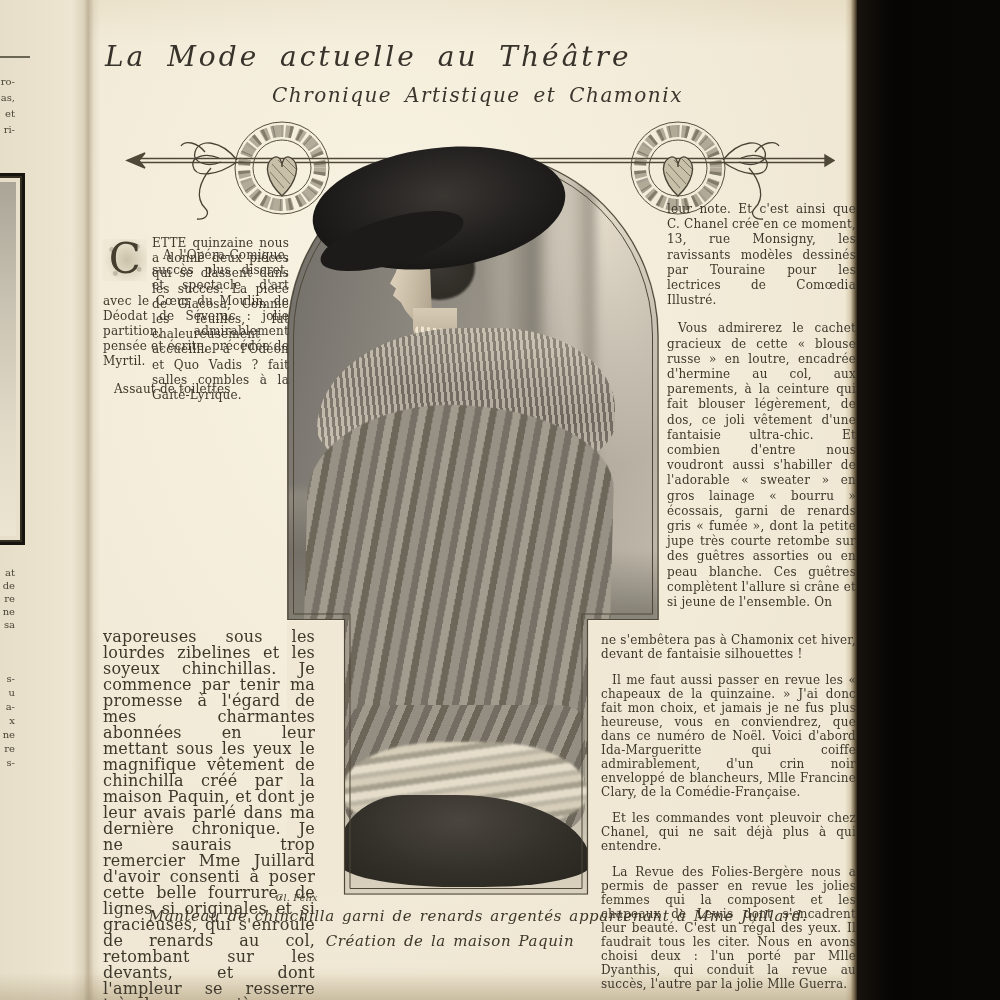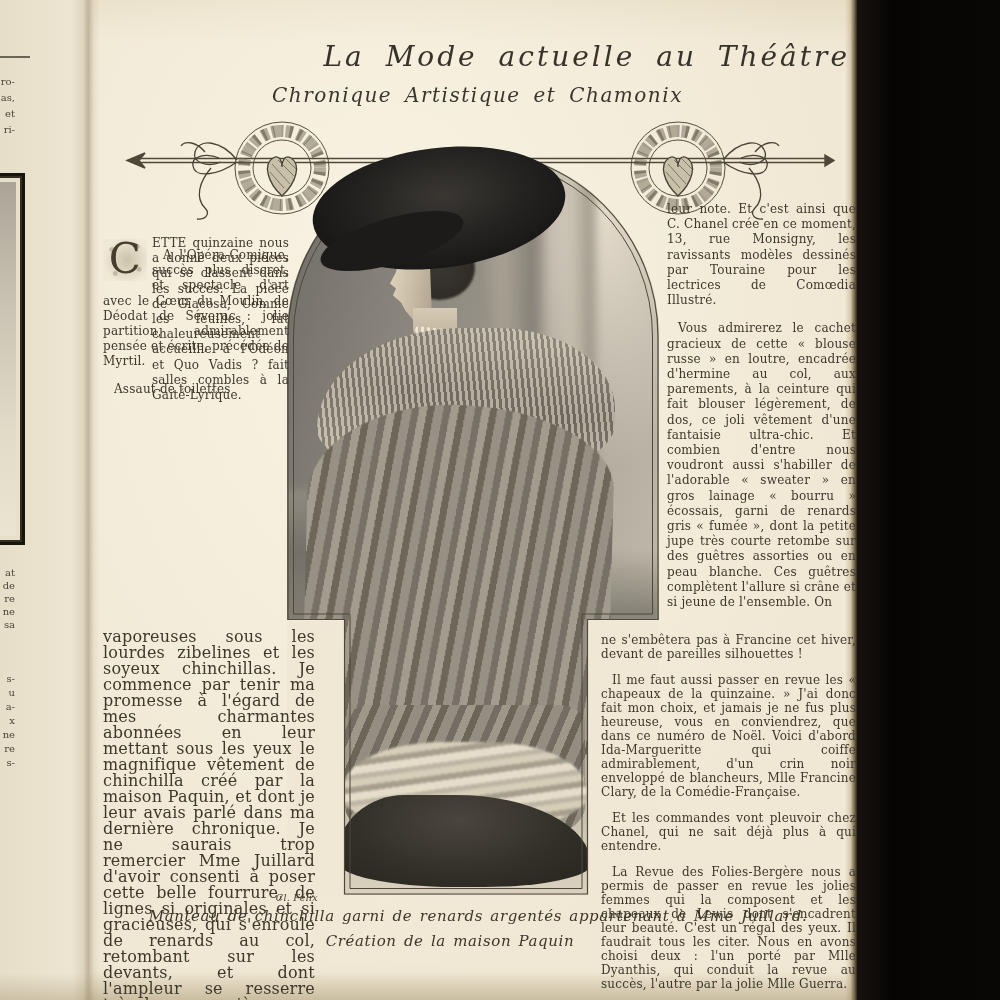--- a/index.html
+++ b/index.html
@@ -31,21 +31,21 @@
   .frame-corner{left:0;top:173px;width:25px;height:372px;border:3px solid #17130e;border-left:none;
       padding:6px 6px 6px 0;
       box-shadow:inset -8px 0 0 -6px #342d22, inset 0 8px 0 -6px #342d22, inset 0 -8px 0 -6px #342d22;
       background:linear-gradient(180deg,#a9a396 0%,#c9c3b3 35%,#e2dbc8 70%,#ece5d1 100%);
       background-clip:content-box;}
   .gutter{left:72px;top:0;width:28px;height:1000px;
       background:linear-gradient(90deg, rgba(140,120,85,0) 0%, rgba(140,120,85,.16) 40%,
                  rgba(118,98,66,.38) 58%, rgba(140,120,85,.10) 78%, rgba(140,120,85,0) 100%);}
 
   
-  .title{left:105px;top:42px;width:745px;margin:0;text-align:right;color:#37322a;
+  .title{left:105px;top:42px;width:745px;margin:0;text-align:left;color:#37322a;
       font:italic 400 28px/1.1 "DejaVu Serif",serif;letter-spacing:3px;word-spacing:9px;z-index:7;}
   .subtitle{left:105px;top:84px;width:745px;margin:0;text-align:center;color:#3b362d;
       font:italic 400 20px/1.1 "DejaVu Serif",serif;letter-spacing:1.5px;word-spacing:5px;z-index:7;}
 
   
   .ornament{left:125px;top:116px;width:710px;height:115px;z-index:5;}
   .frame{left:287px;top:150px;width:372px;height:745px;z-index:4;pointer-events:none;}
 
   
   .photo{left:287px;top:150px;width:372px;height:745px;z-index:2;background:#9a968e;
@@ -238,21 +238,21 @@
       <p class="para">vaporeuses sous les lourdes zibelines et les soyeux chinchillas. Je commence par tenir ma promesse à l'égard de mes charmantes abonnées en leur mettant sous les yeux le magnifique vêtement de chinchilla créé par la maison Paquin, et dont je leur avais parlé dans ma dernière chronique. Je ne saurais trop remercier Mme Juillard d'avoir consenti à poser cette belle fourrure, de lignes si originales et si gracieuses, qui s'enroule de renards au col, retombant sur les devants, et dont l'ampleur se resserre très bas en arrière sous une bande de même renard.</p>
       <p class="para indent">Les fourreurs y veulent donner</p>
     </div>
 
     <div class="col col-rn">
       <p class="para">leur note. Et c'est ainsi que C. Chanel crée en ce moment, 13, rue Monsigny, les ravissants modèles dessinés par Touraine pour les lectrices de Comœdia Illustré.</p>
       <p class="para indent gap-top">Vous admirerez le cachet gracieux de cette « blouse russe » en loutre, encadrée d'hermine au col, aux parements, à la ceinture qui fait blouser légèrement, de dos, ce joli vêtement d'une fantaisie ultra-chic. Et combien d'entre nous voudront aussi s'habiller de l'adorable « sweater » en gros lainage « bourru » écossais, garni de renards gris « fumée », dont la petite jupe très courte retombe sur des guêtres assorties ou en peau blanche. Ces guêtres complètent l'allure si crâne et si jeune de l'ensemble. On</p>
     </div>
 
     <div class="col col-rw">
-      <p class="para">ne s'embêtera pas à Francine cet hiver, devant de pareilles silhouettes !</p>
+      <p class="para">ne s'embêtera pas à Chamonix cet hiver, devant de fantaisie silhouettes !</p>
       <p class="para indent">Il me faut aussi passer en revue les « chapeaux de la quinzaine. » J'ai donc fait mon choix, et jamais je ne fus plus heureuse, vous en conviendrez, que dans ce numéro de Noël. Voici d'abord Ida-Margueritte qui coiffe admirablement, d'un crin noir enveloppé de blancheurs, Mlle Francine Clary, de la Comédie-Française.</p>
       <p class="para indent">Et les commandes vont pleuvoir chez Chanel, qui ne sait déjà plus à qui entendre.</p>
       <p class="para indent">La Revue des Folies-Bergère nous a permis de passer en revue les jolies femmes qui la composent et les chapeaux de Lewis dont s'encadrent leur beauté. C'est un régal des yeux. Il faudrait tous les citer. Nous en avons choisi deux : l'un porté par Mlle Dyanthis, qui conduit la revue au succès, l'autre par la jolie Mlle Guerra.</p>
     </div>
 
     <div class="credit">Cl. Félix</div>
     <div class="caption cap1">Manteau de chinchilla garni de renards argentés appartenant à Mme Juillard.</div>
     <div class="caption cap2">Création de la maison Paquin</div>
 
     <div class="bottom-shade"></div>

